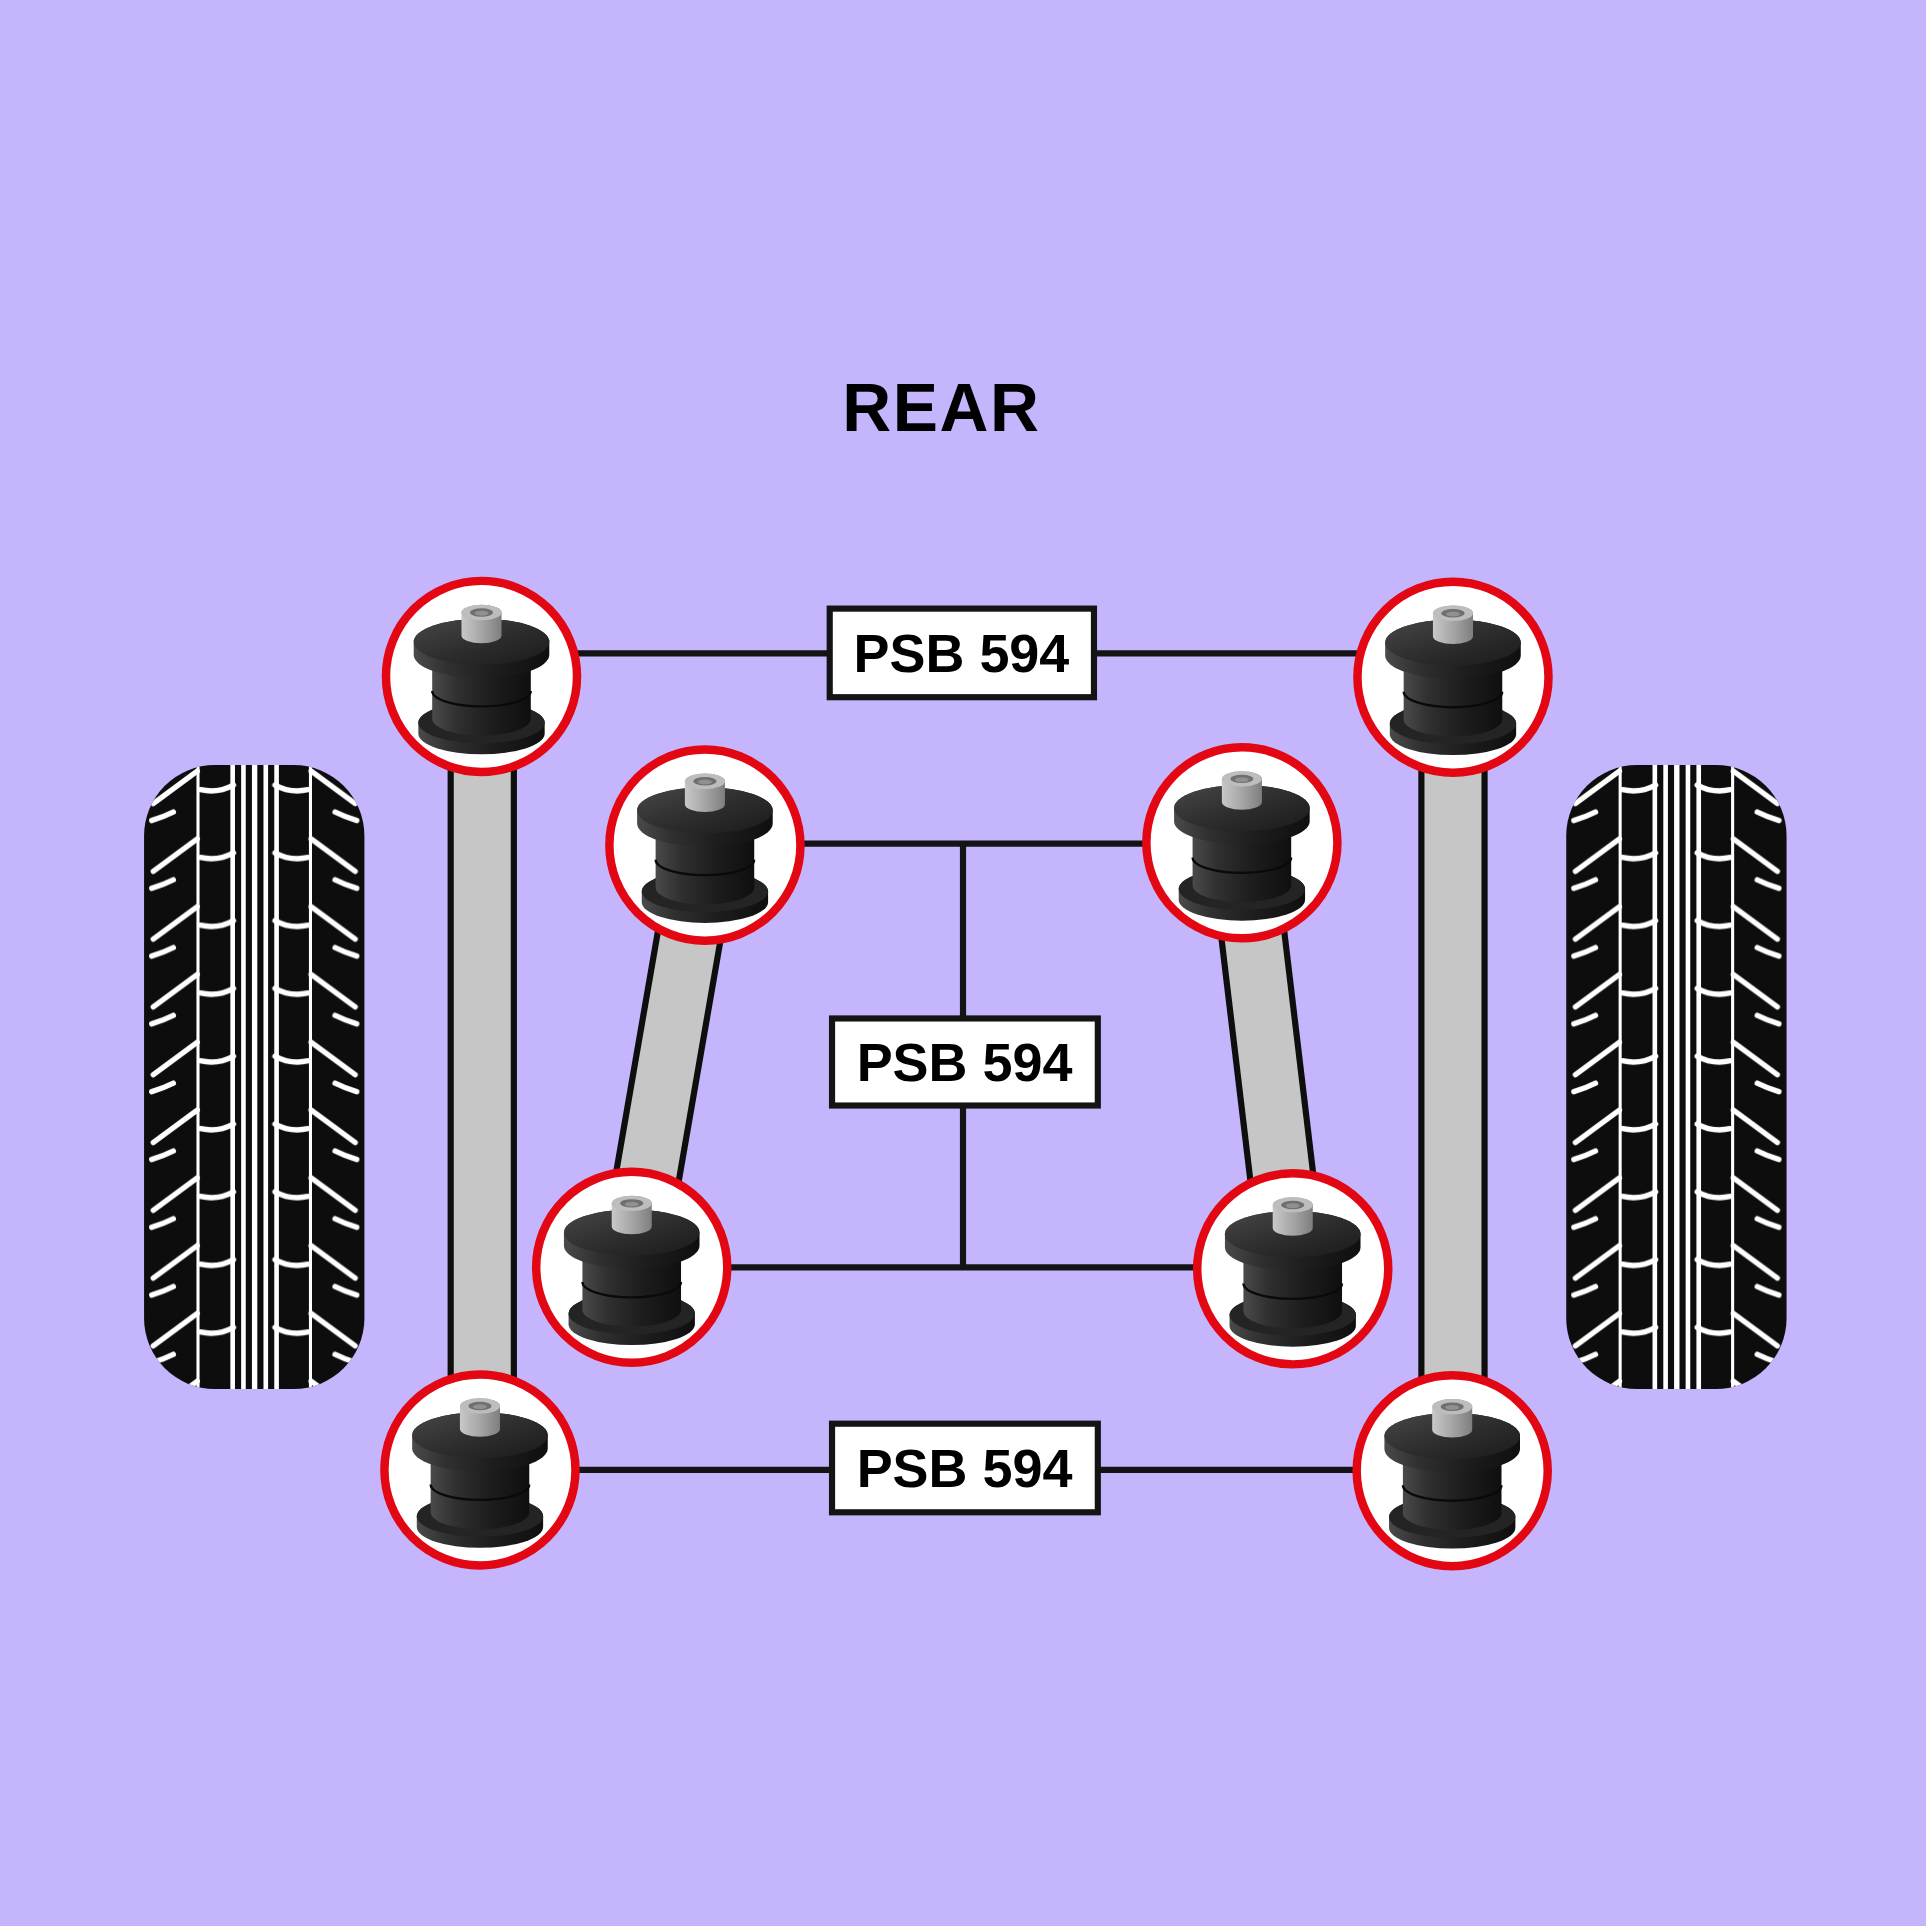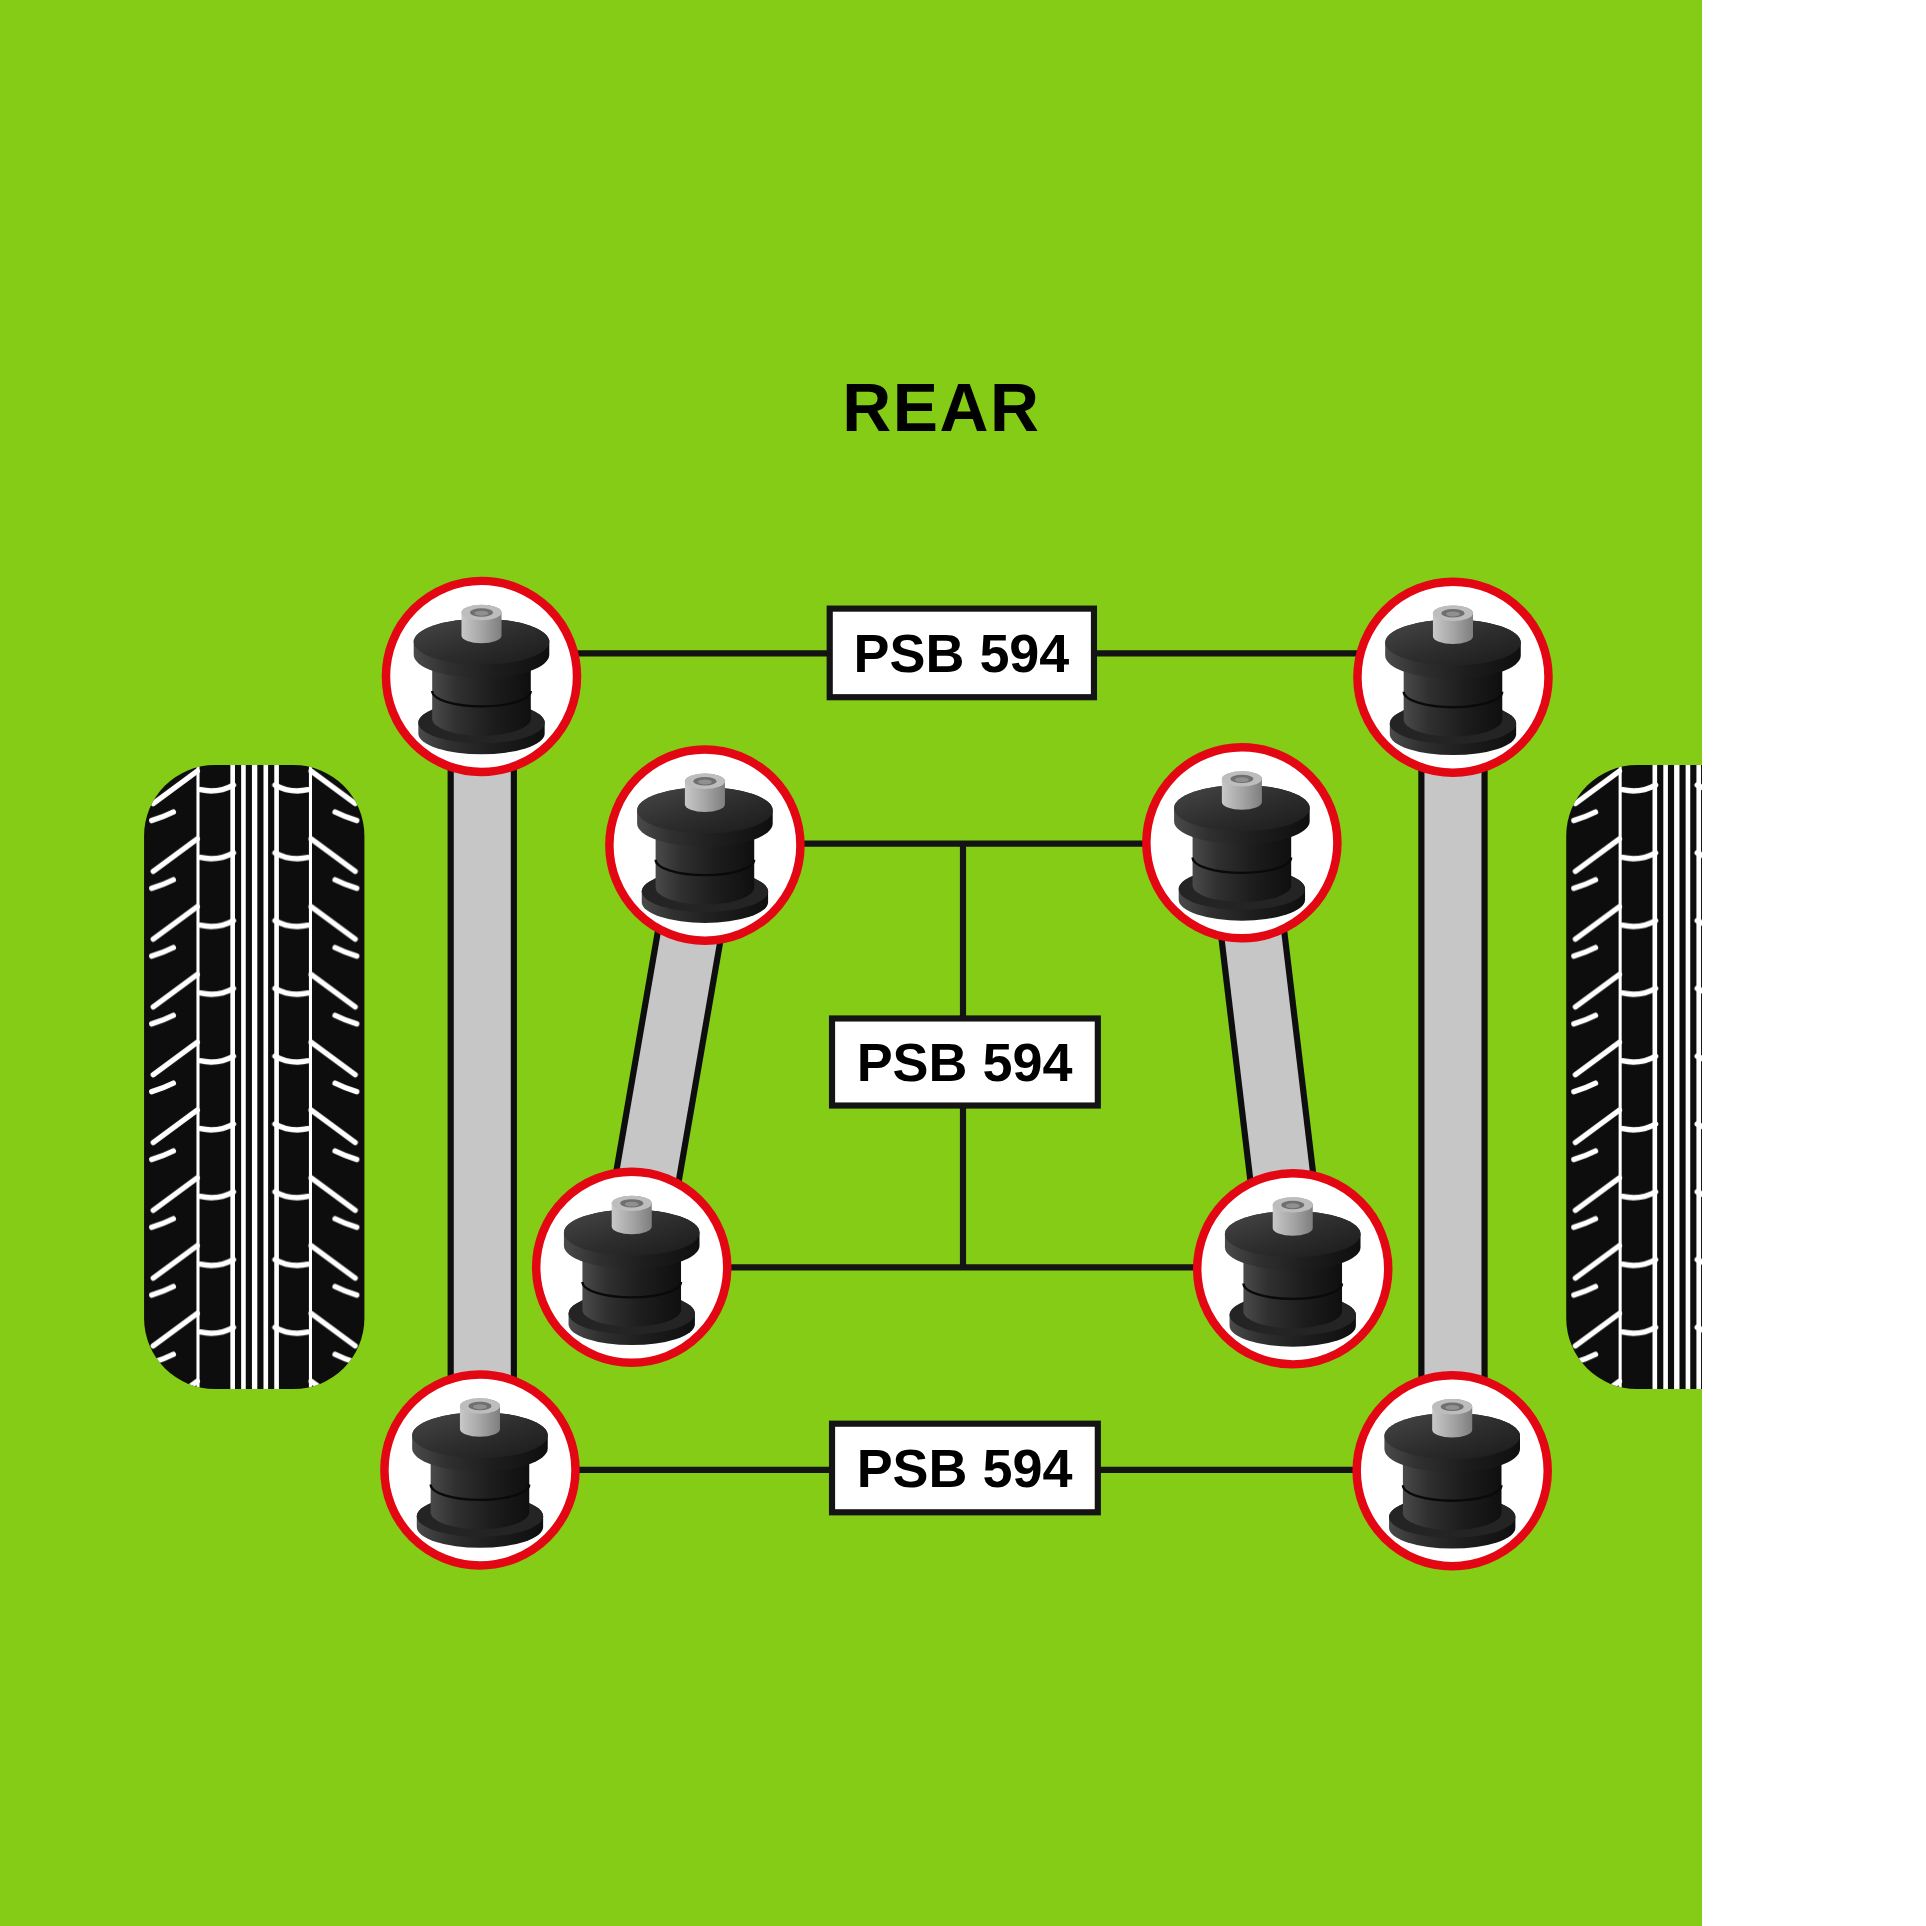--- a/index.html
+++ b/index.html
@@ -1,16 +1,16 @@
 <!DOCTYPE html>
 <html style="font-size:12.3px"><head>
 <meta charset="utf-8">
 <style>
   html,body{margin:0;padding:0;background:#ffffff;}
-  .canvas{width:1702px;height:1926px;position:relative;background:#84cc16;overflow:hidden;}
+  .canvas{width:1926px;height:1926px;position:relative;background:#c4b5fd;overflow:hidden;}
   svg{display:block;}
   text{font-family:"Liberation Sans", sans-serif;font-weight:bold;fill:#000;}
   .title-text{font-size:88px;letter-spacing:2px;}
   .label-text{font-size:70px;}
   .conn{stroke:#141414;stroke-width:8;fill:none;}
   .labelbox{fill:#ffffff;stroke:#141414;stroke-width:8;}
   .arm-border{stroke:#0e0e0e;stroke-width:90;fill:none;}
   .arm-fill{stroke:#c6c6c6;stroke-width:74;fill:none;}
   .hl{fill:#ffffff;stroke:#e30613;stroke-width:11;}
 </style>

